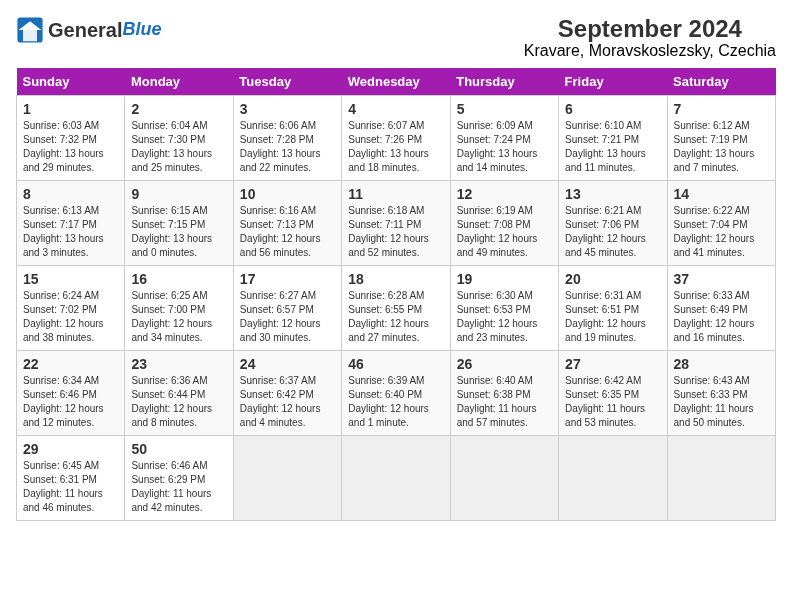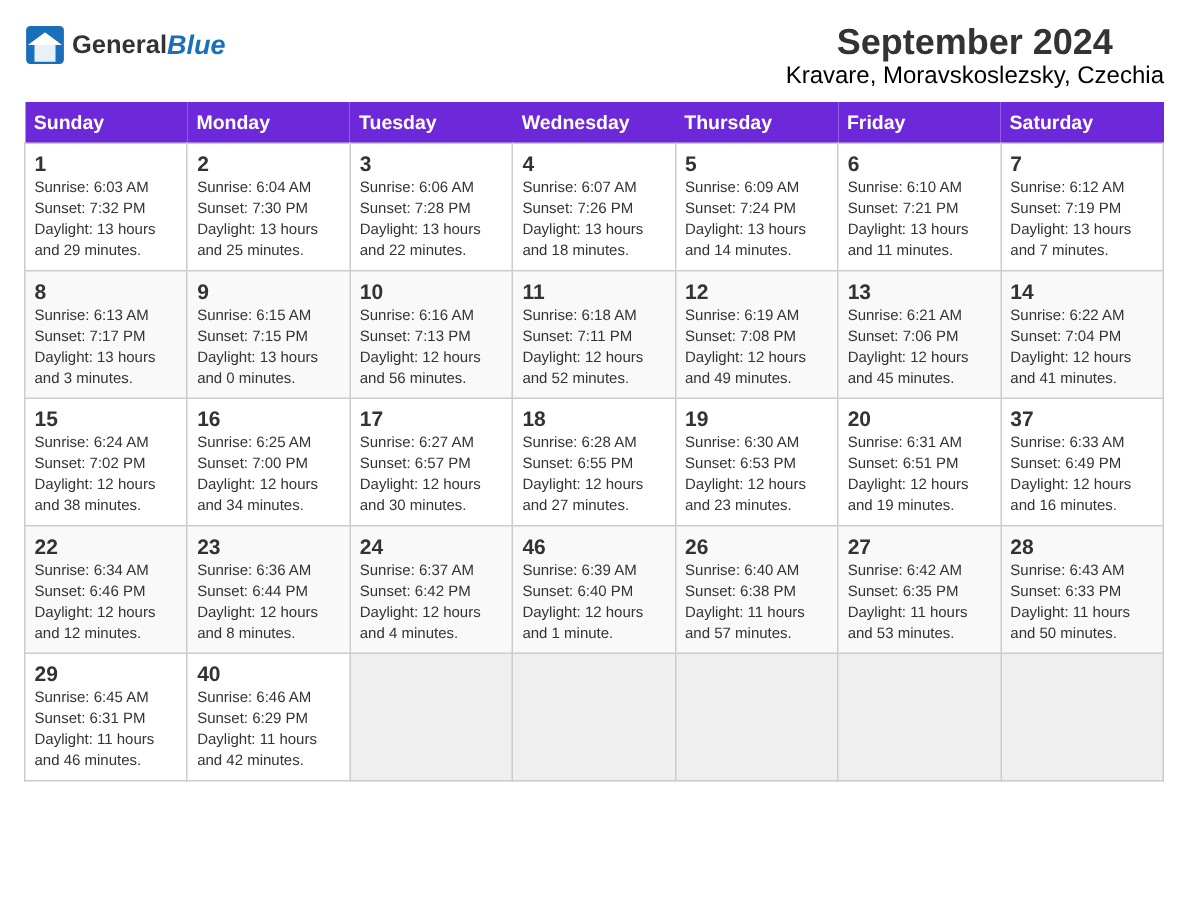--- a/index.html
+++ b/index.html
@@ -38,21 +38,21 @@
     .location-title {
       font-size: 16px;
       color: #000000;
     }
     table {
       width: 100%;
       border-collapse: collapse;
       table-layout: fixed;
     }
     th {
-      background: #6d28d9;
+      background: #a21caf;
       color: #fff;
       text-align: left;
       padding: 6px 6px;
       font-size: 13px;
       font-weight: bold;
       margin-top: 44px;
     }
     td {
       vertical-align: top;
       padding: 5px 6px;
@@ -87,21 +87,21 @@
 
 <div class="header">
   <div class="logo">
     <svg class="logo-icon" viewBox="0 0 40 40">
       <rect x="2" y="2" width="36" height="36" rx="4" fill="#1a6fba"></rect>
       <polygon points="20,8 36,20 30,20 30,36 10,36 10,20 4,20" fill="white" opacity="0.9"></polygon>
       <path d="M20 8 L36 20 L4 20 Z" fill="white"></path>
     </svg>
     <div>
       <div style="display:flex; gap:0;">
-        <span style="font-size:17px;font-weight:bold;color:#333;">General</span>
+        <span style="font-size:20px;font-weight:bold;color:#333;">General</span>
         <span style="font-size:18px;font-weight:bold;color:#1a6fba;font-style:italic;">Blue</span>
       </div>
     </div>
   </div>
   <div class="title-block">
     <div class="month-title">September 2024</div>
     <div class="location-title">Kravare, Moravskoslezsky, Czechia</div>
   </div>
 </div>
 
@@ -237,21 +237,21 @@
           <span class="day-num">28</span>
           <div class="cell-info">Sunrise: 6:43 AM<br>Sunset: 6:33 PM<br>Daylight: 11 hours and 50 minutes.</div>
         </td>
       </tr>
       <tr>
         <td>
           <span class="day-num">29</span>
           <div class="cell-info">Sunrise: 6:45 AM<br>Sunset: 6:31 PM<br>Daylight: 11 hours and 46 minutes.</div>
         </td>
         <td>
-          <span class="day-num">40</span>
+          <span class="day-num">50</span>
           <div class="cell-info">Sunrise: 6:46 AM<br>Sunset: 6:29 PM<br>Daylight: 11 hours and 42 minutes.</div>
         </td>
         <td class="empty"></td>
         <td class="empty"></td>
         <td class="empty"></td>
         <td class="empty"></td>
         <td class="empty"></td>
       </tr>
     </tbody>
 </table>

